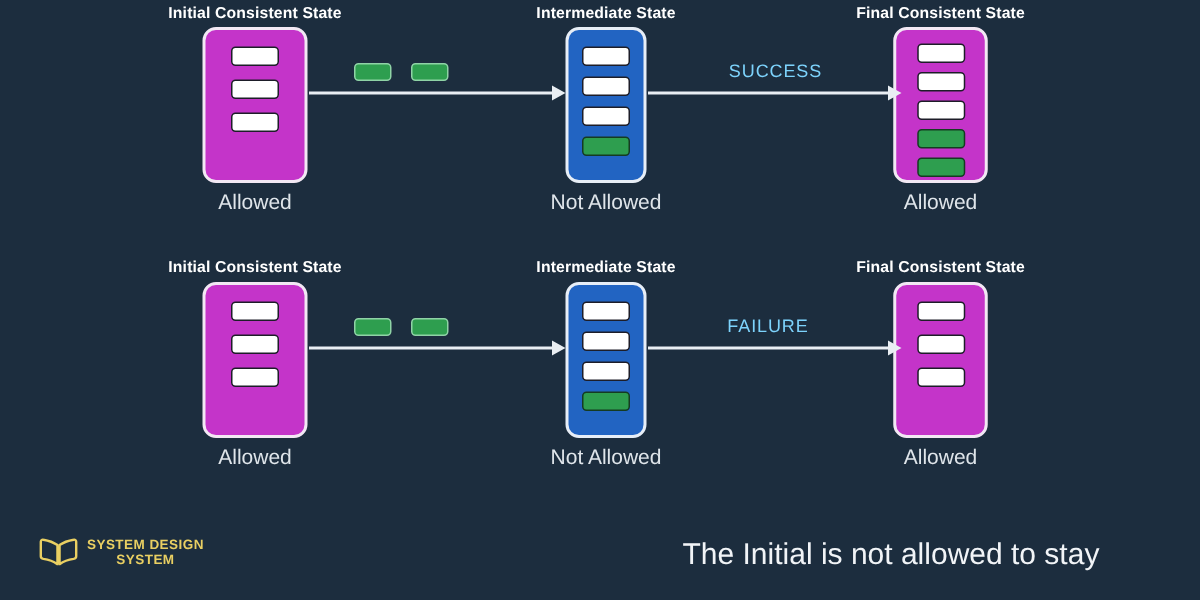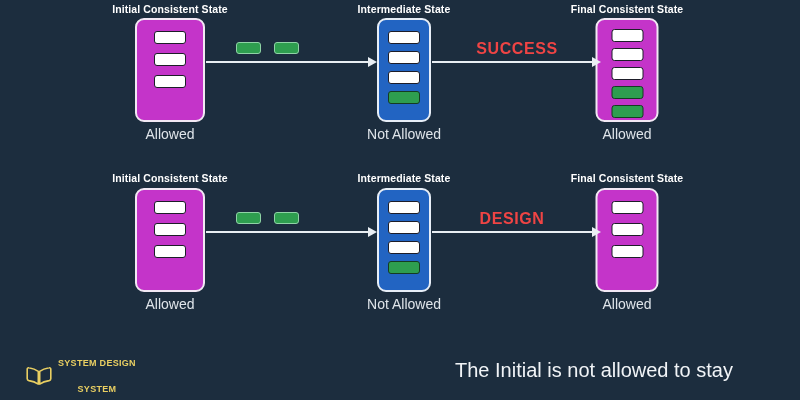--- a/index.html
+++ b/index.html
@@ -78,23 +78,23 @@
   .arrow-head {
     position: absolute;
     width: 0;
     height: 0;
     border-top: 5px solid transparent;
     border-bottom: 5px solid transparent;
     border-left: 9px solid #e9eef3;
   }
   .arrow-label {
     position: absolute;
-    color: #ef4444;
-    font-size: 16px;
-    font-weight: bold;
+    color: #7dd3fc;
+    font-size: 12px;
+    font-weight: normal;
     letter-spacing: 0.6px;
     white-space: nowrap;
     transform: translateX(-50%);
   }
 
   
   .op-chip {
     position: absolute;
     width: 25px;
     height: 12px;
@@ -122,21 +122,20 @@
   }
   .logo-text {
     display: flex;
     flex-direction: column;
     align-items: center;
     color: #e9cf62;
     font-size: 9px;
     font-weight: bold;
     line-height: 10px;
     letter-spacing: 0.3px;
-    gap: 16px;
   }
 </style>
 </head>
 <body>
 
 <div id="canvas">
 
   <div class="state-heading" style="left:170px; top:3px;">Initial Consistent State</div>
   <div class="state-heading" style="left:404px; top:3px;">Intermediate State</div>
   <div class="state-heading" style="left:627px; top:3px;">Final Consistent State</div>
@@ -204,21 +203,21 @@
   <div class="box-caption" style="left:627px; top:296px;">Allowed</div>
 
   <div class="arrow-line" style="left:206px; top:231px; width:163px;"></div>
   <div class="arrow-head" style="left:368px; top:227px;"></div>
 
   <div class="op-chip" style="left:236px; top:212px;"></div>
   <div class="op-chip" style="left:274px; top:212px;"></div>
 
   <div class="arrow-line" style="left:432px; top:231px; width:162px;"></div>
   <div class="arrow-head" style="left:592px; top:227px;"></div>
-  <div class="arrow-label" style="left:512px; top:210px;">DESIGN</div>
+  <div class="arrow-label" style="left:512px; top:210px;">FAILURE</div>
 
   <div class="note" style="left:455px; top:330px;">
     <div>The Initial is not allowed to stay</div>
     
   </div>
 
   <div class="logo-wrap" style="left:26px; top:358px;">
     <svg width="26" height="20" viewBox="0 0 26 20">
       <path d="M1.2 3.2 C1.2 2.2 1.9 1.6 2.9 1.8 C6 2.3 9.5 3.4 12.3 5.4 L12.3 18.1
                C9.5 16.1 6 15.0 2.9 14.6 C1.9 14.4 1.2 13.8 1.2 12.8 Z" fill="none" stroke="#e9cf62" stroke-width="1.6" stroke-linejoin="round"></path>

